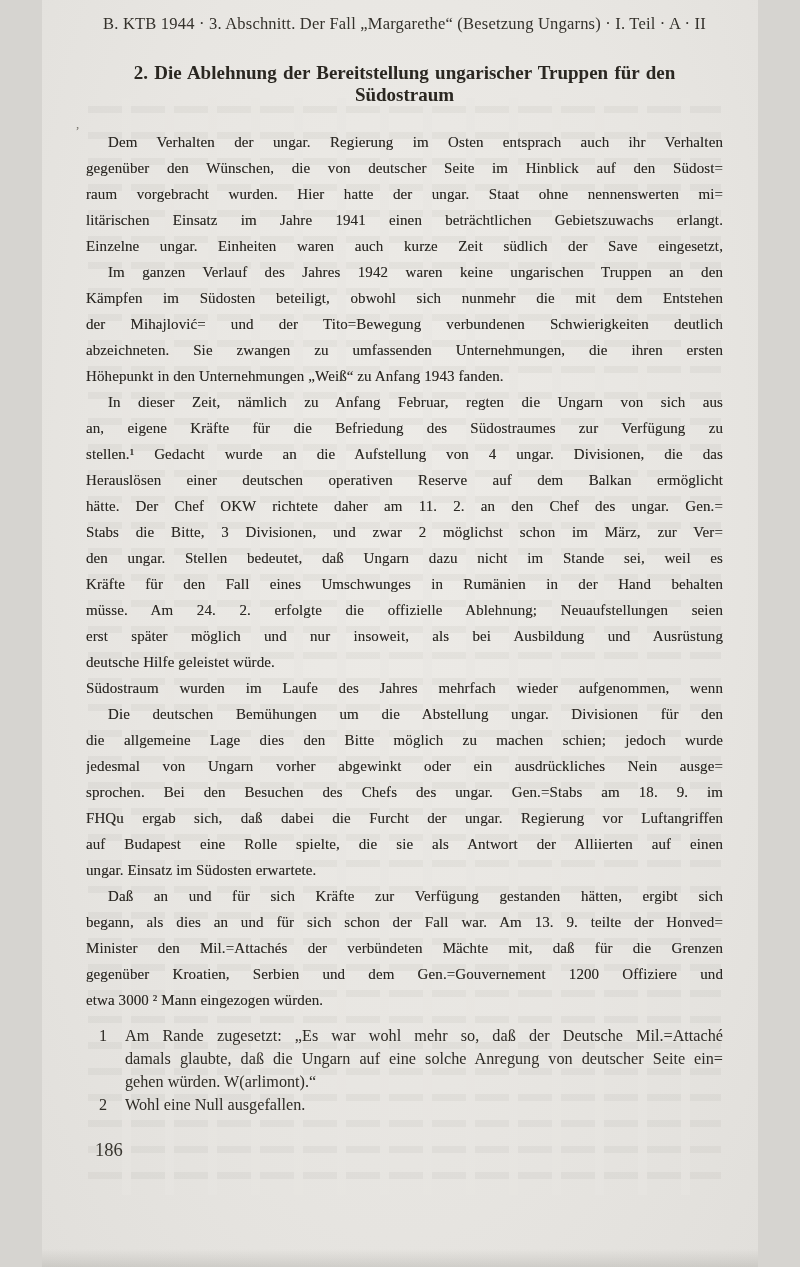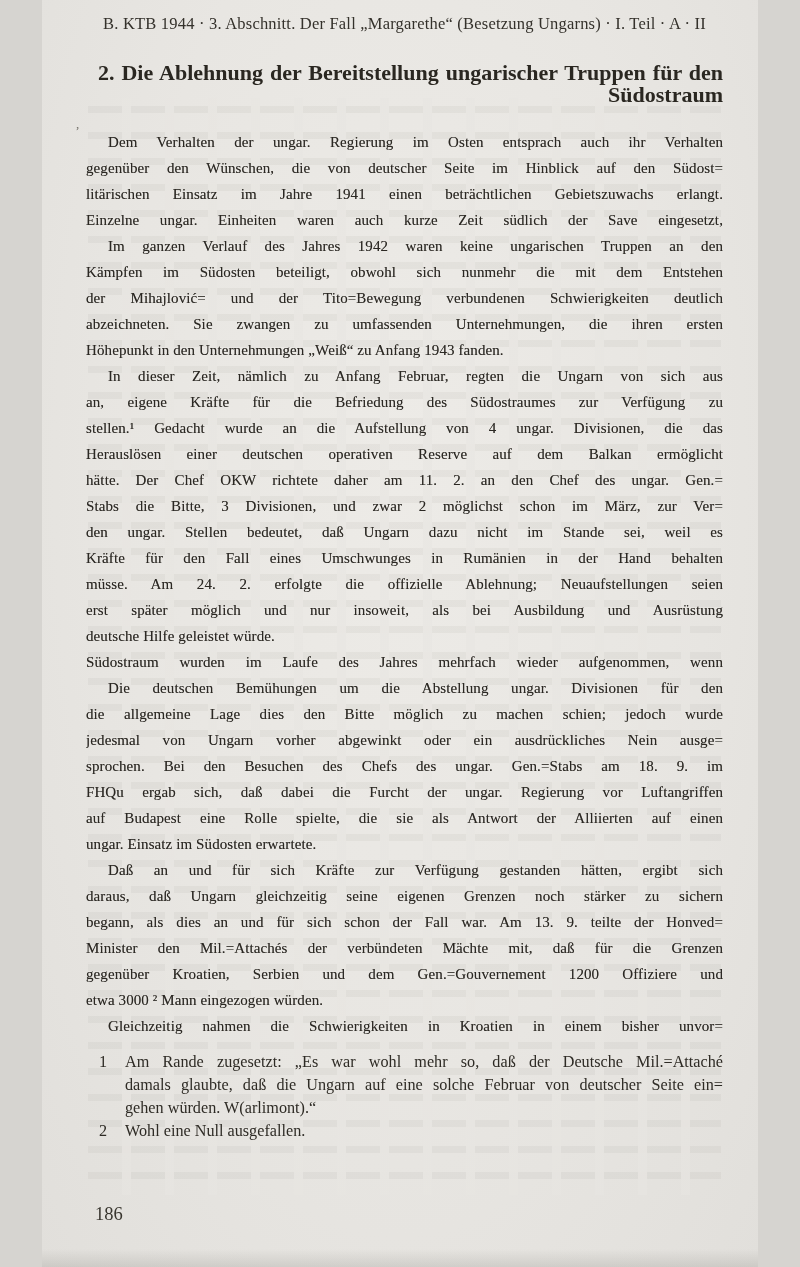--- a/index.html
+++ b/index.html
@@ -39,22 +39,22 @@
     position:relative;
     text-align:center;
     font-size:16.5px;
     line-height:20px;
     letter-spacing:.2px;
     color:#34312b;
   }
   .section-heading{
     position:relative;
     margin:28px 0 0 0;
-    text-align:right;
-    font-size:22px;
+    text-align:center;
+    font-size:19px;
     line-height:22px;
     font-weight:bold;
     word-spacing:1.5px;
     color:#2a2721;
   }
   .margin-mark{
     position:absolute;left:34px;top:116px;
     font-size:13px;color:#55524a;opacity:.8;
   }
   .body-text{
@@ -94,41 +94,42 @@
     display:block;
     height:23px;
     line-height:23px;
     text-align:justify;
     overflow:hidden;
   }
   .fl.j{text-align-last:justify;}
   .fl.last{text-align-last:auto;}
   .page-number{
     position:absolute;
-    left:53px;top:1204px;
+    left:53px;top:1140px;
     font-size:18.5px;
     color:#39362f;
   }
 </style>
 </head>
 <body>
 
 <div class="page">
   <div class="ghosting"></div>
 
   <div class="running-header">B. KTB 1944 · 3. Abschnitt. Der Fall „Margarethe“ (Besetzung Ungarns) · I. Teil · A · II</div>
 
   <h1 class="section-heading">2. Die Ablehnung der Bereitstellung ungarischer Truppen für den Südostraum</h1>
 
   <div class="margin-mark">,</div>
 
   <main class="body-text">
     <p class="para">
       <span class="ln j ind">Dem Verhalten der ungar. Regierung im Osten entsprach auch ihr Verhalten</span>
       <span class="ln j">gegenüber den Wünschen, die von deutscher Seite im Hinblick auf den Südost=</span>
+      <span class="ln j">raum vorgebracht wurden. Hier hatte der ungar. Staat ohne nennenswerten mi=</span>
       <span class="ln j">litärischen Einsatz im Jahre 1941 einen beträchtlichen Gebietszuwachs erlangt.</span>
       <span class="ln j">Einzelne ungar. Einheiten waren auch kurze Zeit südlich der Save eingesetzt,</span>
     </p>
     <p class="para">
       <span class="ln j ind">Im ganzen Verlauf des Jahres 1942 waren keine ungarischen Truppen an den</span>
       <span class="ln j">Kämpfen im Südosten beteiligt, obwohl sich nunmehr die mit dem Entstehen</span>
       <span class="ln j">der Mihajlović= und der Tito=Bewegung verbundenen Schwierigkeiten deutlich</span>
       <span class="ln j">abzeichneten. Sie zwangen zu umfassenden Unternehmungen, die ihren ersten</span>
       <span class="ln last">Höhepunkt in den Unternehmungen „Weiß“ zu Anfang 1943 fanden.</span>
     </p>
@@ -150,37 +151,33 @@
       <span class="ln j ind">Die deutschen Bemühungen um die Abstellung ungar. Divisionen für den</span>
       <span class="ln j">die allgemeine Lage dies den Bitte möglich zu machen schien; jedoch wurde</span>
       <span class="ln j">jedesmal von Ungarn vorher abgewinkt oder ein ausdrückliches Nein ausge=</span>
       <span class="ln j">sprochen. Bei den Besuchen des Chefs des ungar. Gen.=Stabs am 18. 9. im</span>
       <span class="ln j">FHQu ergab sich, daß dabei die Furcht der ungar. Regierung vor Luftangriffen</span>
       <span class="ln j">auf Budapest eine Rolle spielte, die sie als Antwort der Alliierten auf einen</span>
       <span class="ln last">ungar. Einsatz im Südosten erwartete.</span>
     </p>
     <p class="para">
       <span class="ln j ind">Daß an und für sich Kräfte zur Verfügung gestanden hätten, ergibt sich</span>
-      <span class="ln j">daraus, daß Ungarn gleichzeitig seine eigenen Grenzen noch stärker zu sichern</span>
       <span class="ln j">begann, als dies an und für sich schon der Fall war. Am 13. 9. teilte der Honved=</span>
       <span class="ln j">Minister den Mil.=Attachés der verbündeten Mächte mit, daß für die Grenzen</span>
       <span class="ln j">gegenüber Kroatien, Serbien und dem Gen.=Gouvernement 1200 Offiziere und</span>
       <span class="ln last">etwa 3000 ² Mann eingezogen würden.</span>
-    </p>
-    <p class="para">
-      <span class="ln j ind">Gleichzeitig nahmen die Schwierigkeiten in Kroatien in einem bisher unvor=</span>
     </p>
   </main>
 
   <section class="footnotes">
     <div class="fn">
       <span class="fn-marker">1</span>
       <span class="fn-text">
         <span class="fl j">Am Rande zugesetzt: „Es war wohl mehr so, daß der Deutsche Mil.=Attaché</span>
-        <span class="fl j">damals glaubte, daß die Ungarn auf eine solche Februar von deutscher Seite ein=</span>
+        <span class="fl j">damals glaubte, daß die Ungarn auf eine solche Anregung von deutscher Seite ein=</span>
         <span class="fl last">gehen würden. W(arlimont).“</span>
       </span>
     </div>
     <div class="fn">
       <span class="fn-marker">2</span>
       <span class="fn-text">
         <span class="fl last">Wohl eine Null ausgefallen.</span>
       </span>
     </div>
   </section>

